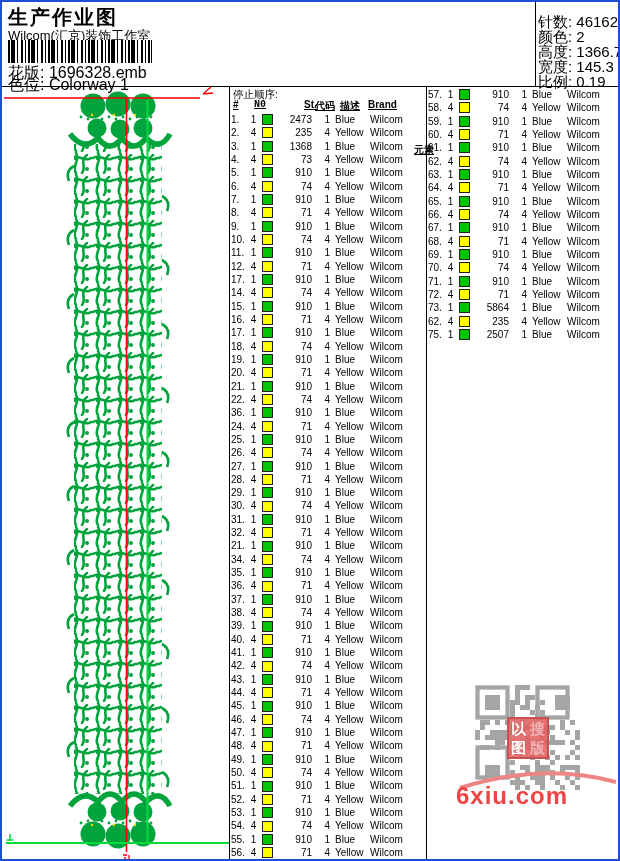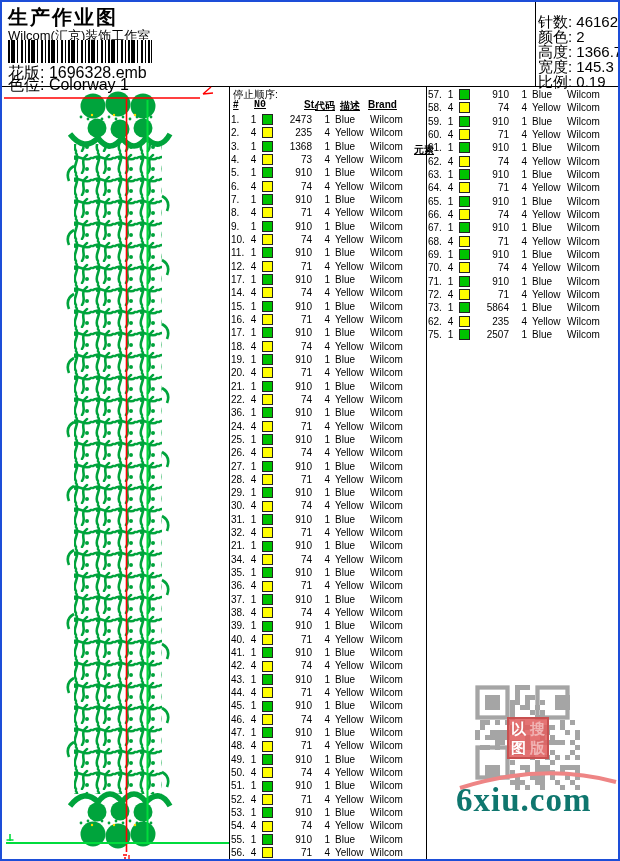--- a/index.html
+++ b/index.html
@@ -31,22 +31,22 @@
   .c-desc{width:36px;padding-left:5px;box-sizing:border-box;}
   .c-brand{width:60px;padding-left:4px;box-sizing:border-box;}
   
   .qr{left:473px;top:683px;width:105px;height:105px;opacity:.78;}
   .seal{left:505px;top:715px;width:42px;height:42px;background:rgba(224,96,96,.88);
         border:2px solid #c75050;box-sizing:border-box;display:grid;grid-template-columns:1fr 1fr;
         font-size:15px;font-weight:bold;line-height:19px;text-align:center;}
   .seal span.lt{color:#fff;}
   .seal span.rt{color:#f0b3b3;}
   .sixiu{left:450px;top:764px;width:170px;height:58px;}
-  .sixiu-text{position:absolute;left:4px;top:16px;font-size:33px;font-weight:bold;
-        color:#0f766e;letter-spacing:1px;font-family:Liberation Serif, serif;}
+  .sixiu-text{position:absolute;left:4px;top:16px;font-size:24px;font-weight:bold;
+        color:#ef4444;letter-spacing:1px;font-family:Liberation Sans, sans-serif;}
 </style>
 </head>
 <body>
 
 <div class="page">
 
   <div class="abs title">生产作业图</div>
   <div class="abs subtitle">Wilcom(汇京)装饰工作室</div>
   <div class="abs barcode"></div>
   <div class="abs meta" style="top:61px;">

